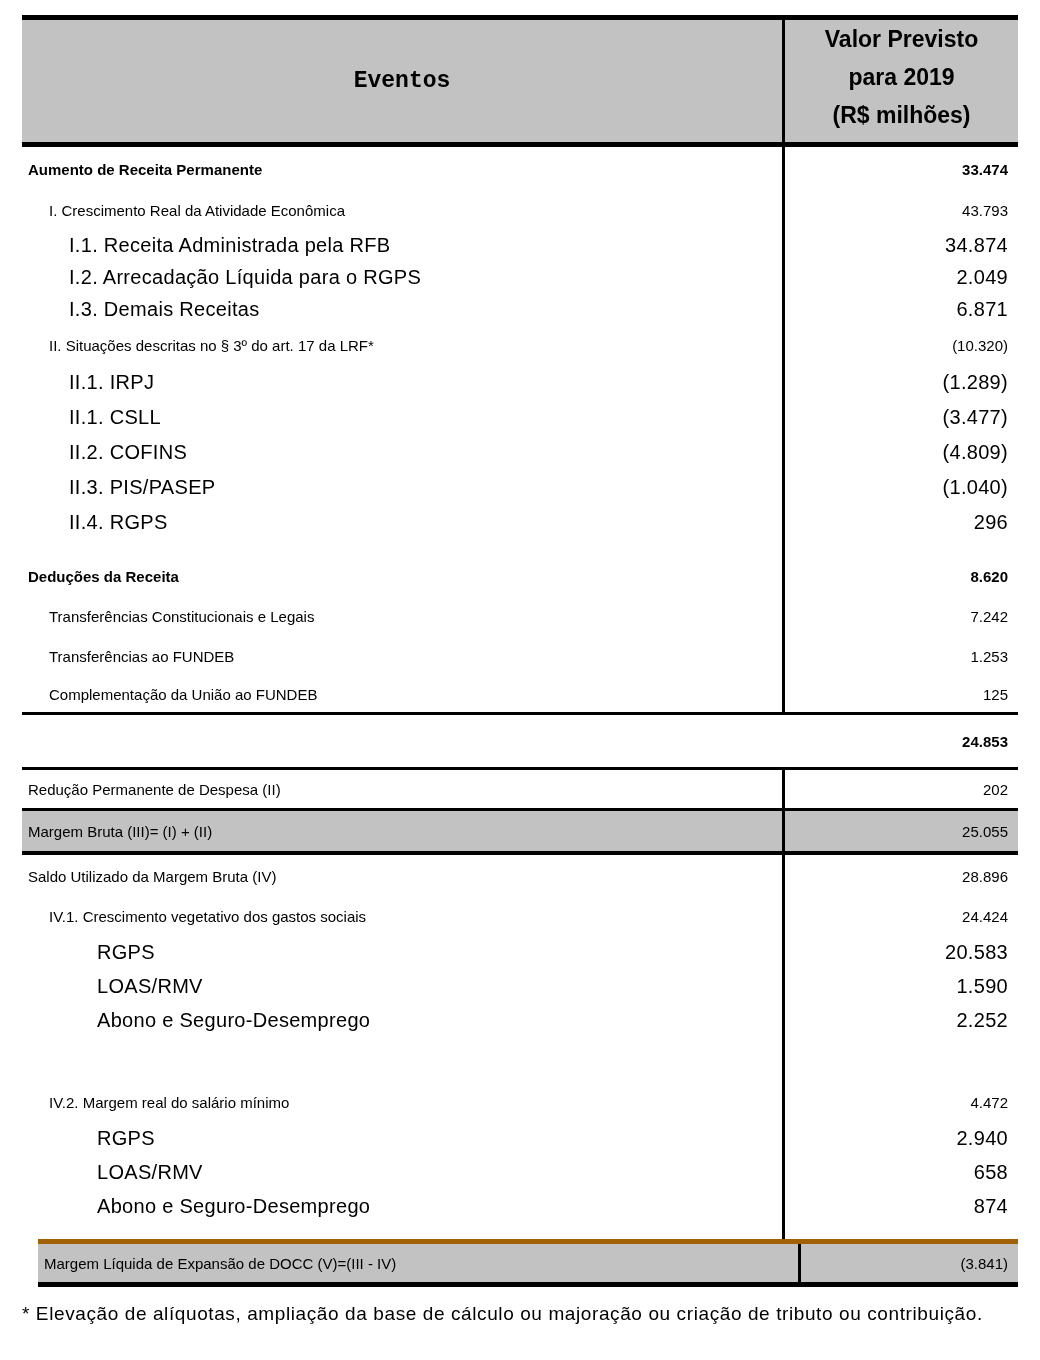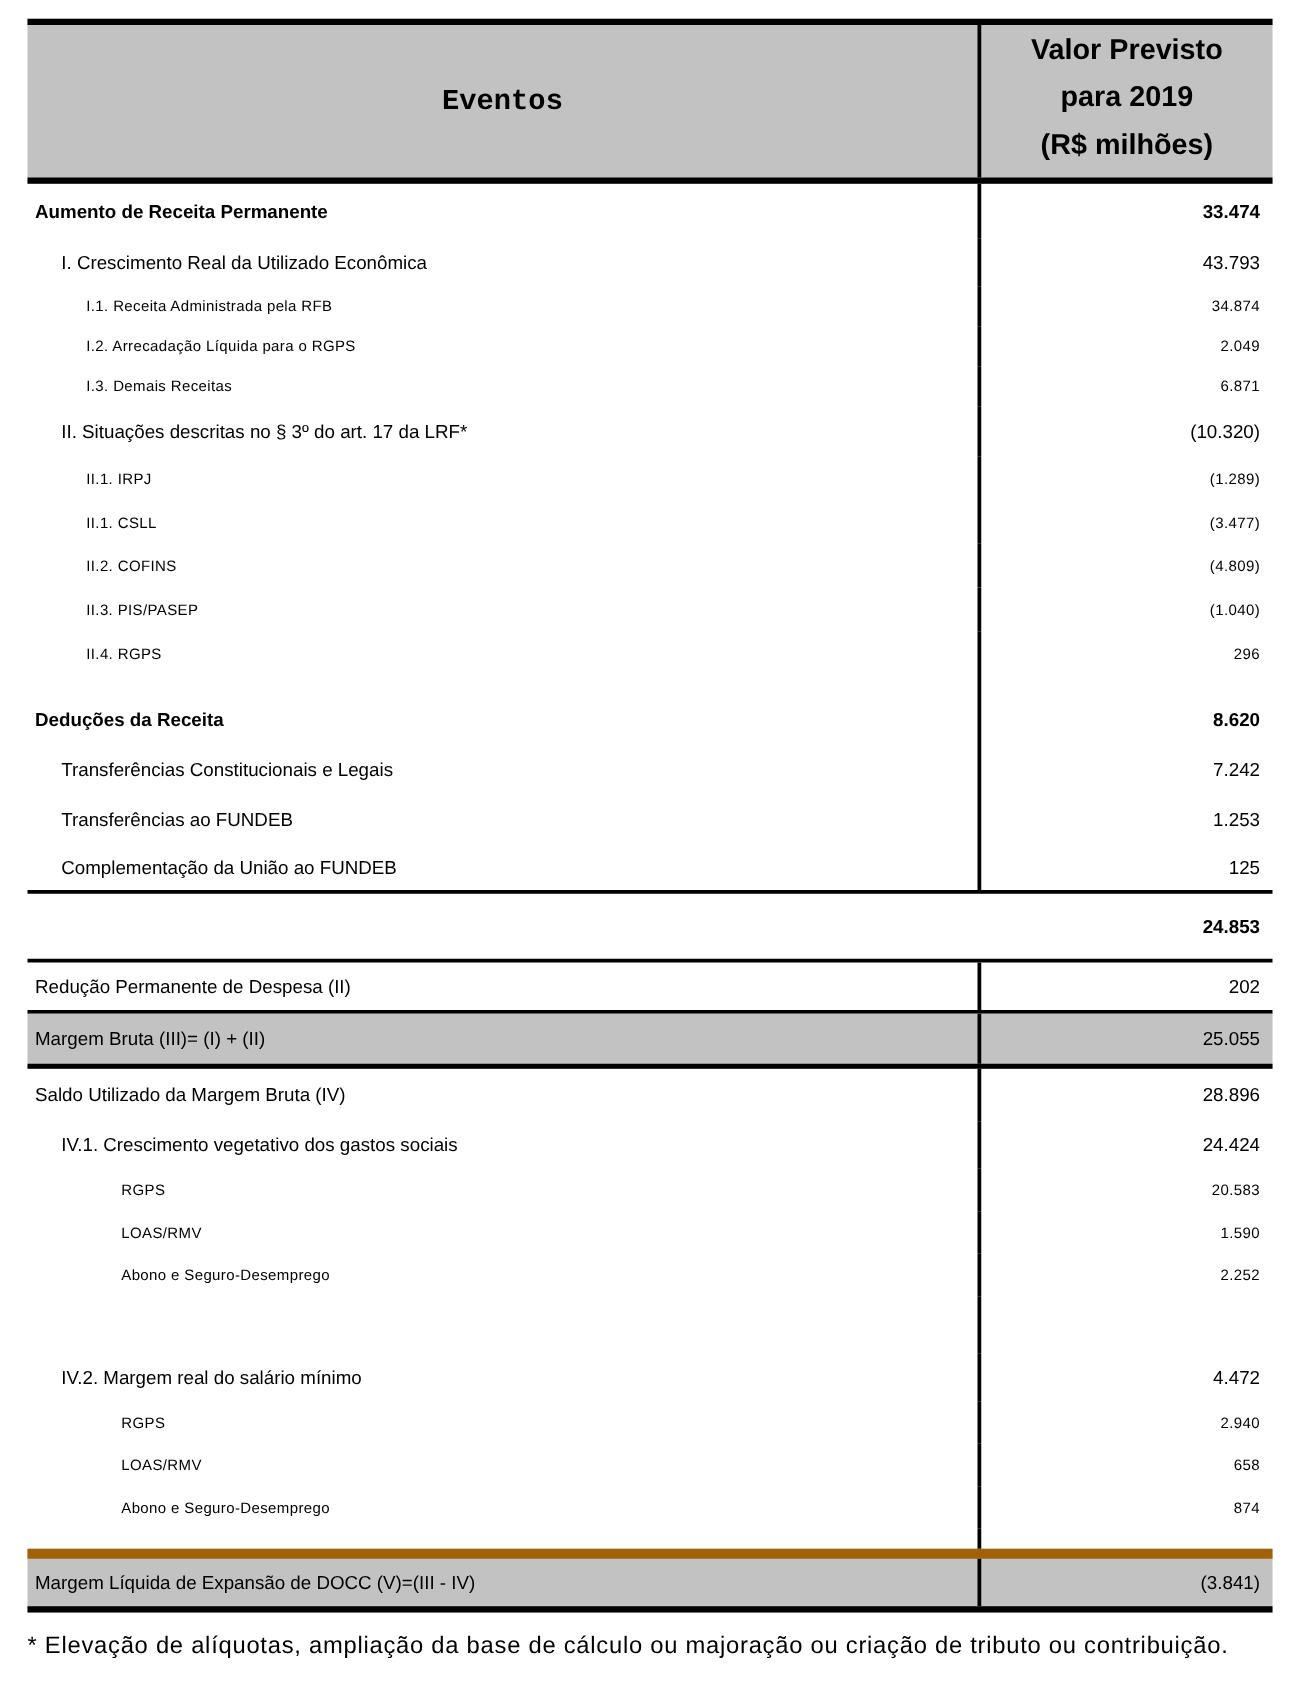--- a/index.html
+++ b/index.html
@@ -38,29 +38,29 @@
     width:763px;box-sizing:border-box;
     border-right:3px solid #000;
     display:flex;align-items:center;
     padding-left:6px;
     white-space:nowrap;overflow:hidden;
   }
   .row .val{
     flex:1;display:flex;align-items:center;justify-content:flex-end;
     padding-right:10px;white-space:nowrap;
   }
-  .sm{font-size:12px;letter-spacing:0.3px;}
+  .sm{font-size:20px;letter-spacing:0.3px;}
   .bold{font-weight:bold;}
   .lvl1 .lbl{padding-left:27px;}
   .lvl2 .lbl{padding-left:47px;}
   .lvl3 .lbl{padding-left:75px;}
   .gray{background:var(--gray,#c2c2c2);}
   .bt3{border-top:3px solid #000;}
   .bb3{border-bottom:3px solid #000;}
-  .bt4{border-top:8px solid #a16207;}
+  .bt4{border-top:5px solid #a16207;margin-left:16px;}
   .bb4{border-bottom:4px solid #000;}
   .bb5{border-bottom:5px solid #000;}
 
   .footnote{
     margin-top:8px;
     width:1000px;
     font-size:19px;
     letter-spacing:0.6px;
     line-height:37px;
   }
@@ -81,21 +81,21 @@
     </div>
 
     <div class="tbody">
 
       <div class="row bold" style="height:44px">
         <div class="lbl">Aumento de Receita Permanente</div>
         <div class="val">33.474</div>
       </div>
 
       <div class="row lvl1" style="height:38px">
-        <div class="lbl">I. Crescimento Real da Utilizado Econômica</div>
+        <div class="lbl">I. Crescimento Real da Atividade Econômica</div>
         <div class="val">43.793</div>
       </div>
 
       <div class="row lvl2 sm" style="height:32px">
         <div class="lbl">I.1. Receita Administrada pela RFB</div>
         <div class="val">34.874</div>
       </div>
 
       <div class="row lvl2 sm" style="height:32px">
         <div class="lbl">I.2. Arrecadação Líquida para o RGPS</div>

